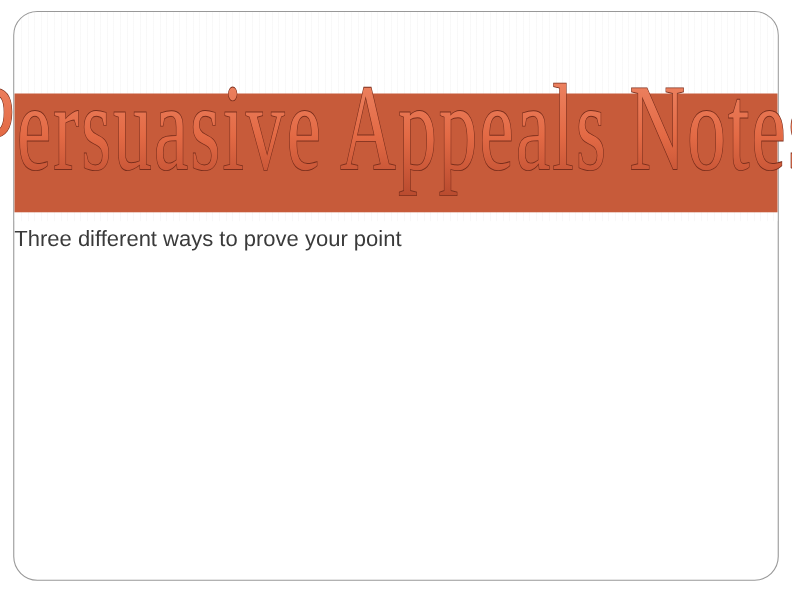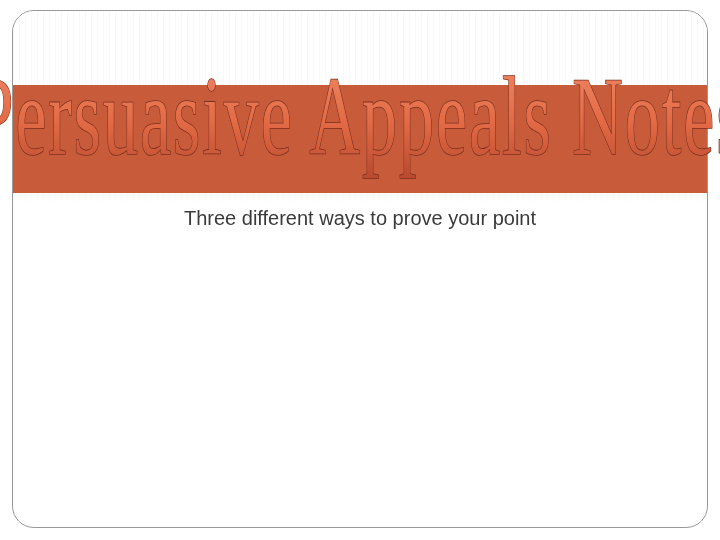--- a/index.html
+++ b/index.html
@@ -48,21 +48,20 @@
     right: 0;
     height: 108px;
     background: #c75b3a;
   }
 
   .subtitle {
     position: absolute;
     top: 196px;
     left: 0;
     right: 0;
-    text-align: center;
     font-size: 20px;
     color: #3a3a3a;
   }
 
   
   .title-svg {
     position: absolute;
     top: 22px;
     left: 0;
     right: 0;

